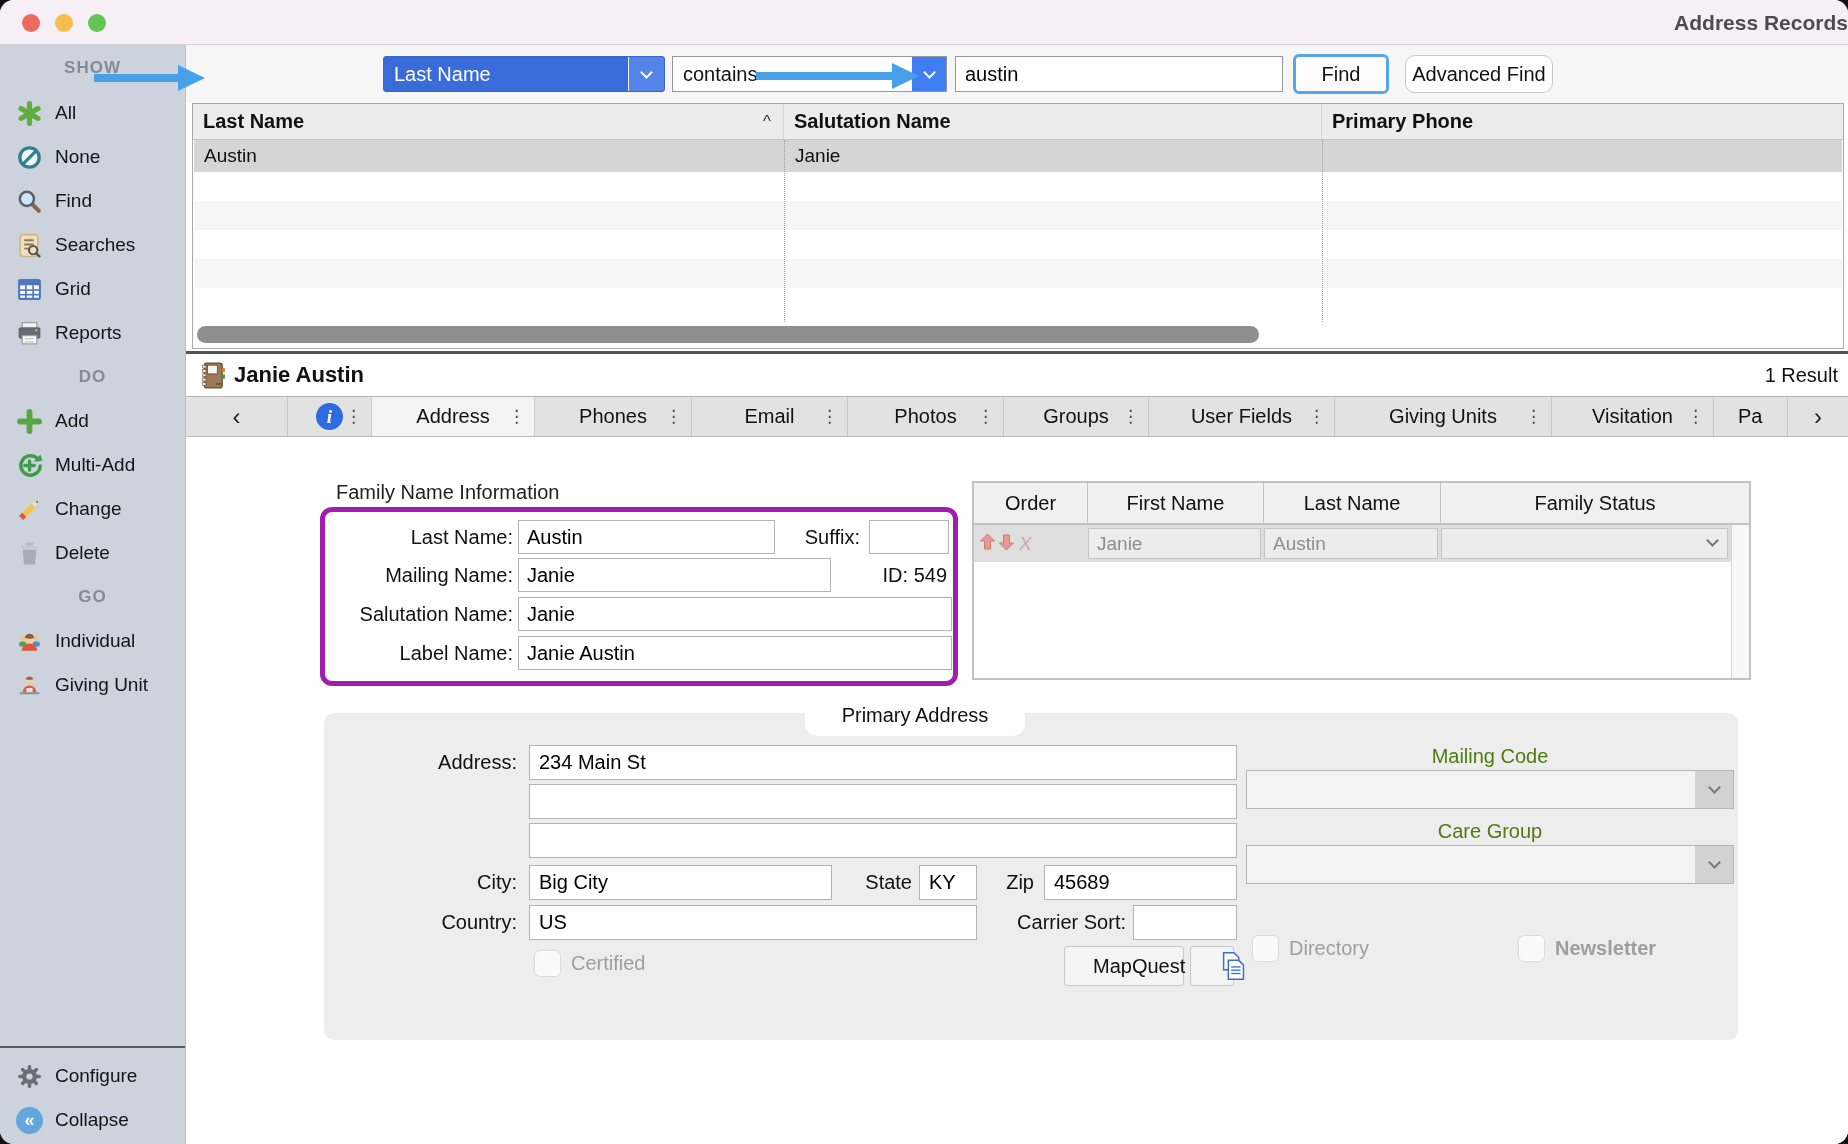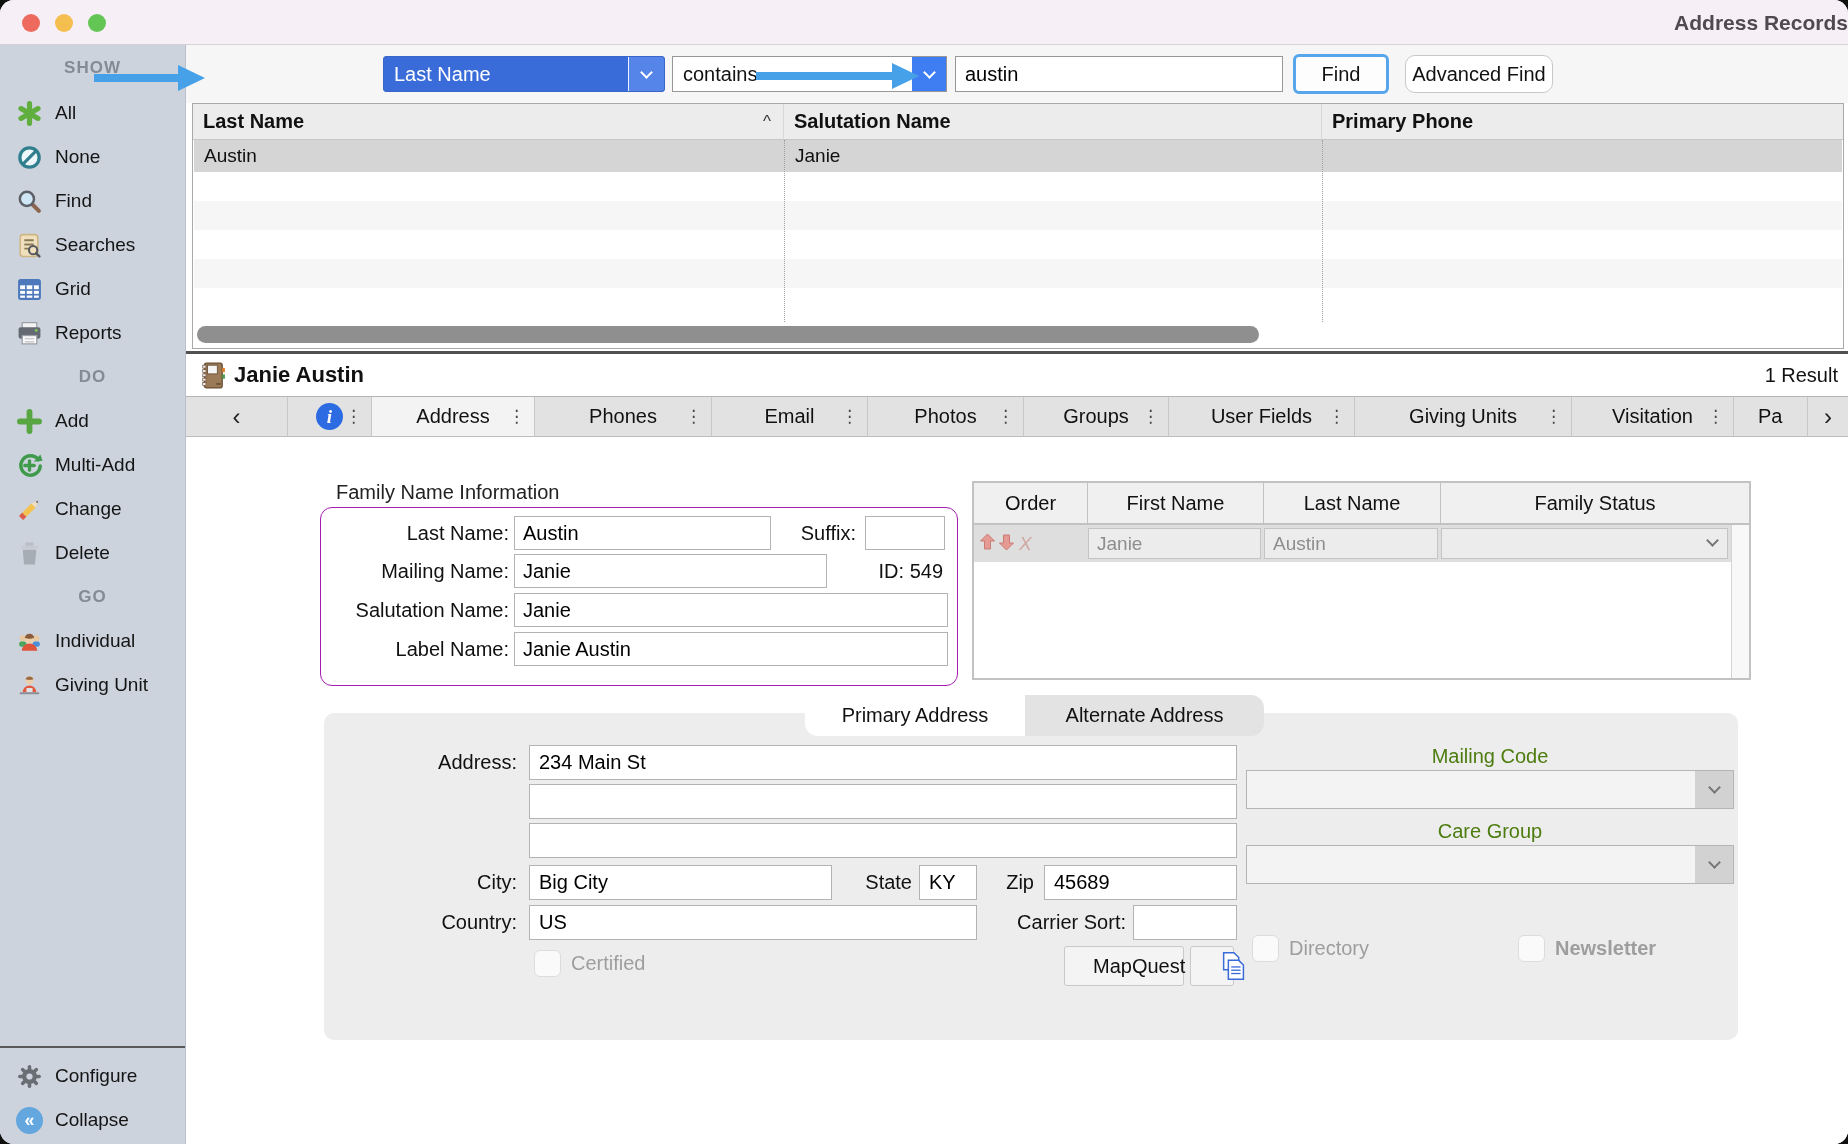--- a/index.html
+++ b/index.html
@@ -74,21 +74,21 @@
   .tab-lb{font-size:20px;color:#111;}
   .tab-dots{position:absolute;right:9px;top:0;height:39px;line-height:39px;font-size:17px;color:#444;}
   .tab.sel{background:#f3f3f3;}
   .tab-scroll{font-size:24px;color:#222;}
   .info-circle{width:27px;height:27px;border-radius:50%;background:#2d6be3;color:#fff;display:flex;align-items:center;justify-content:center;
                font-family:"Liberation Serif","DejaVu Serif",serif;font-style:italic;font-weight:bold;font-size:19px;}
 
   
   .content{position:absolute;left:0;top:392px;width:1662px;bottom:0;background:#fff;}
   .fam-title{position:absolute;left:150px;top:44px;font-size:20px;color:#222;}
-  .fam-box{position:absolute;left:134px;top:70px;width:638px;height:179px;border:1px solid #a21caf;border-radius:12px;background:#fff;}
+  .fam-box{position:absolute;left:134px;top:70px;width:638px;height:179px;border:5px solid #a21caf;border-radius:12px;background:#fff;}
   .flabel{position:absolute;left:0;width:188px;text-align:right;font-size:20px;line-height:34px;color:#111;}
   .ffield{position:absolute;height:34px;border:1px solid #b3b3b3;background:#fff;
           font:20px "Liberation Sans","DejaVu Sans",sans-serif;padding:0 8px;}
   .fam-id{position:absolute;left:460px;width:162px;text-align:right;font-size:20px;line-height:34px;color:#111;}
 
   
   .mt{position:absolute;left:786px;top:44px;width:779px;height:199px;border:2px solid #c2c2c2;background:#fff;}
   .mt-head{display:flex;height:42px;background:#f0f0f0;border-bottom:2px solid #c2c2c2;}
   .mt-hc{font-size:20px;line-height:40px;text-align:center;border-right:1px solid #c2c2c2;}
   .mt-hc:last-child{border-right:none;}
@@ -383,21 +383,21 @@
           <span class="tab-scroll">‹</span>
         </div>
       <div class="tab" style="width:84px;">
         <span class="info-circle">i</span>
         <span class="tab-dots">⋮</span>
       </div>
       <div class="tab sel" style="width:163px;">
         <span class="tab-lb">Address</span>
         <span class="tab-dots">⋮</span>
       </div>
-      <div class="tab" style="width:177px;">
+      <div class="tab" style="width:157px;">
         <span class="tab-lb">Phones</span>
         <span class="tab-dots">⋮</span>
       </div>
       <div class="tab" style="width:156px;">
         <span class="tab-lb">Email</span>
         <span class="tab-dots">⋮</span>
       </div>
       <div class="tab" style="width:156px;">
         <span class="tab-lb">Photos</span>
         <span class="tab-dots">⋮</span>
@@ -468,21 +468,20 @@
           <div class="mt-inset" style="flex:1;margin-left:3px;margin-right:21px;">
             <span></span>
             <span class="chev gray" style="position:absolute;right:10px;top:11px;"></span>
           </div>
         </div>
         <div class="mt-scroll"></div>
       </div>
 
       <div class="addr-tabs">
         <div class="addr-tab" style="width:220px;background:#ffffff;">Primary Address</div>
-        <div class="addr-tab" style="width:239px;background:#e3e3e3;">Alternate Address</div>
       </div>
 
       <div class="addr-panel">
         <div class="alabel" style="left:60px;top:32px;width:133px;">Address:</div>
         <input class="afield" style="left: 205px; top: 32px; width: 708px;" value="234 Main St">
         <input class="afield" style="left: 205px; top: 71px; width: 708px;">
         <input class="afield" style="left: 205px; top: 110px; width: 708px;">
 
         <div class="alabel" style="left:60px;top:152px;width:133px;">City:</div>
         <input class="afield" style="left: 205px; top: 152px; width: 303px;" value="Big City">

